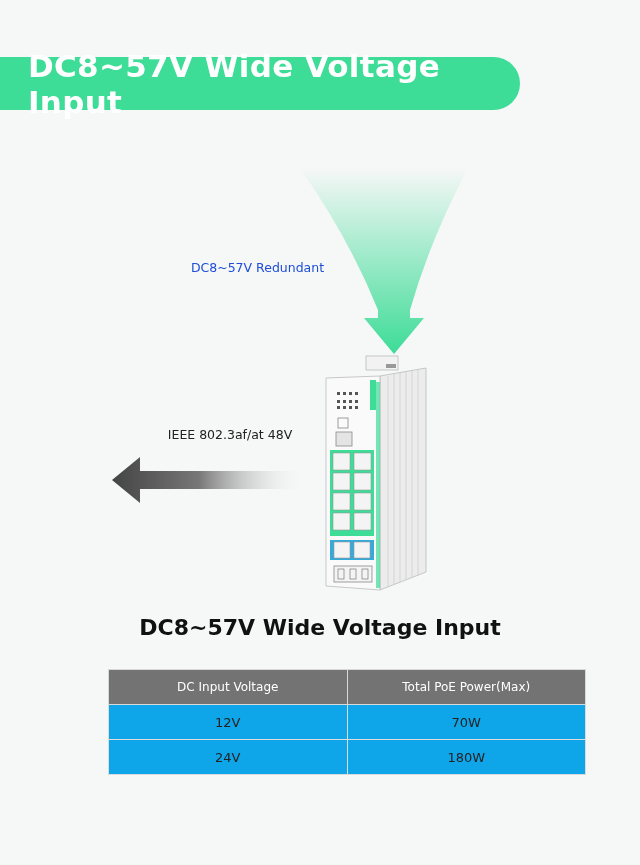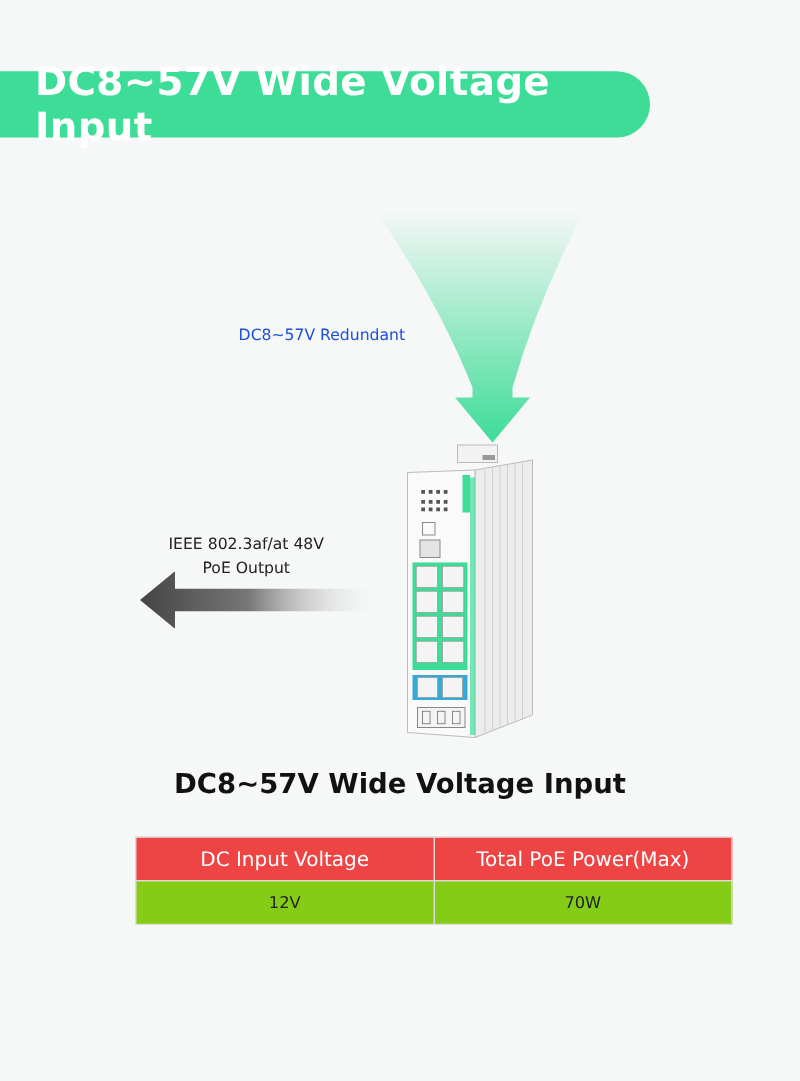--- a/index.html
+++ b/index.html
@@ -13,43 +13,43 @@
   }
   .banner-title { color: #fff; font-weight: bold; font-size: 31px; letter-spacing: 0.3px; }
 
   .funnel { position: absolute; left: 290px; top: 160px; width: 190px; height: 200px; }
 
   .power-label {
     position: absolute; left: 170px; top: 258px; width: 175px;
     text-align: center; font-size: 12.5px; line-height: 19px; color: #1d4ed8;
   }
   .poe-label {
-    position: absolute; left: 112px; top: 425px; width: 170px;
+    position: absolute; left: 145px; top: 425px; width: 170px;
     text-align: center; font-size: 12.5px; line-height: 19px; color: #222;
   }
   .poe-arrow { position: absolute; left: 110px; top: 455px; width: 195px; height: 50px; }
 
   .device { position: absolute; left: 318px; top: 354px; width: 120px; height: 240px; }
 
   .section-title {
     position: absolute; left: 0; top: 615px; width: 640px; text-align: center;
     font-weight: bold; font-size: 22px; color: #111;
   }
 
   .spec-table {
     position: absolute; left: 108px; top: 669px; width: 478px;
     border-collapse: collapse; background: #f9f9f9;
   }
   .spec-table th {
-    background: #ef4444; color: #fff; font-weight: normal; font-size: 16px;
+    background: #737373; color: #fff; font-weight: normal; font-size: 12px;
     height: 35px; border: 1px solid #d9d9d9; margin-left: 45px;
   }
   .spec-table td {
     height: 35px; text-align: center; font-size: 13px; color: #222;
-    border: 1px solid #dcdcdc; background: #84cc16;
+    border: 1px solid #dcdcdc; background: #0ea5e9;
   }
   .spec-table th, .spec-table td { width: 50%; }
 </style>
 </head>
 <body>
 
 <div class="banner">
   <span class="banner-title">DC8~57V Wide Voltage Input</span>
 </div>
 
@@ -63,21 +63,20 @@
   </defs>
   <path d="M10 8 Q 60 80 88 150 L 88 158 L 74 158 L 104 194 L 134 158 L 120 158 L 120 150 Q 140 80 178 8 Z" fill="url(#fg)"></path>
 </svg>
 
 <div class="power-label">
   <div>DC8~57V Redundant</div>
 </div>
 
 <div class="poe-label">
   <div>IEEE 802.3af/at 48V</div>
-  <div>PoE Output</div>
 </div>
 
 <svg class="poe-arrow" viewBox="0 0 195 50">
   <defs>
     <linearGradient id="ag" x1="0" y1="0" x2="1" y2="0">
       <stop offset="0" stop-color="#444"></stop>
       <stop offset="0.45" stop-color="#777"></stop>
       <stop offset="1" stop-color="#f6f7f7" stop-opacity="0"></stop>
     </linearGradient>
   </defs>
@@ -153,14 +152,18 @@
     <tr>
       <th>DC Input Voltage</th>
       <th>Total PoE Power(Max)</th>
     </tr>
   </thead>
   <tbody>
     <tr>
       <td>12V</td>
       <td>70W</td>
     </tr>
+    <tr>
+      <td>24V</td>
+      <td>180W</td>
+    </tr>
   </tbody>
 </table>
 
 </body></html>

